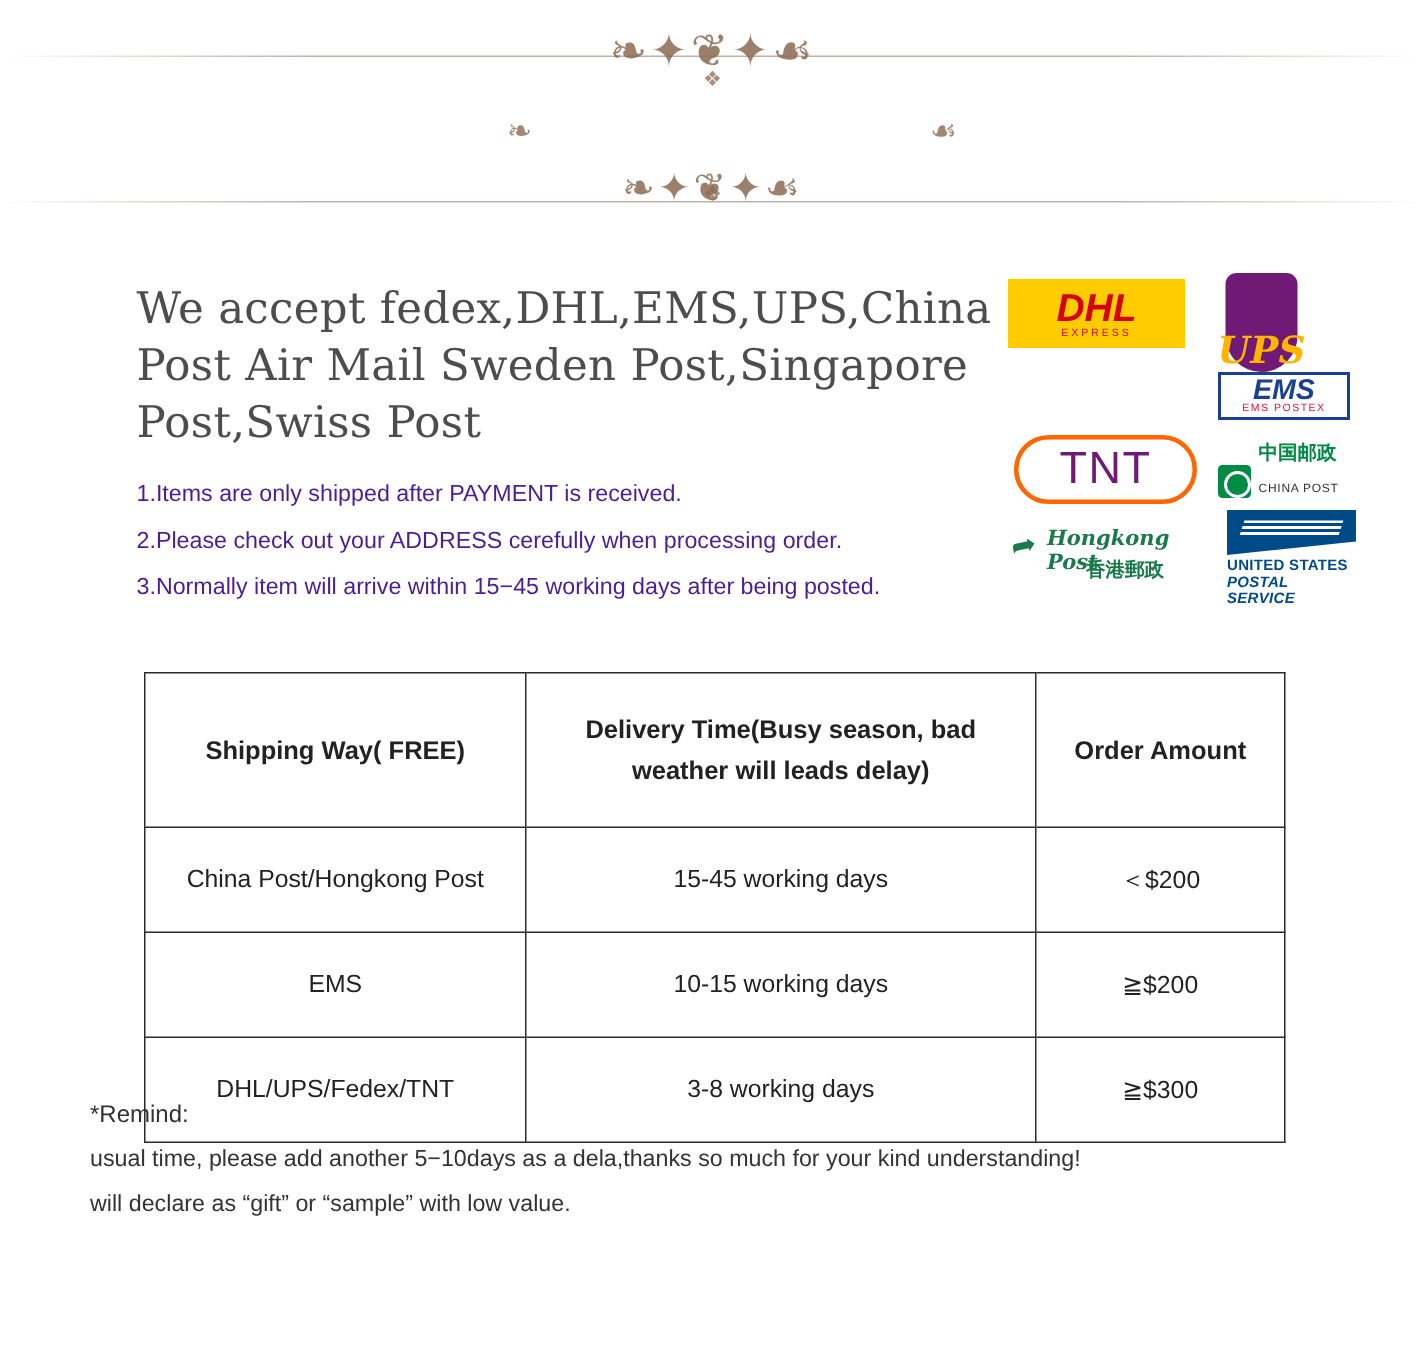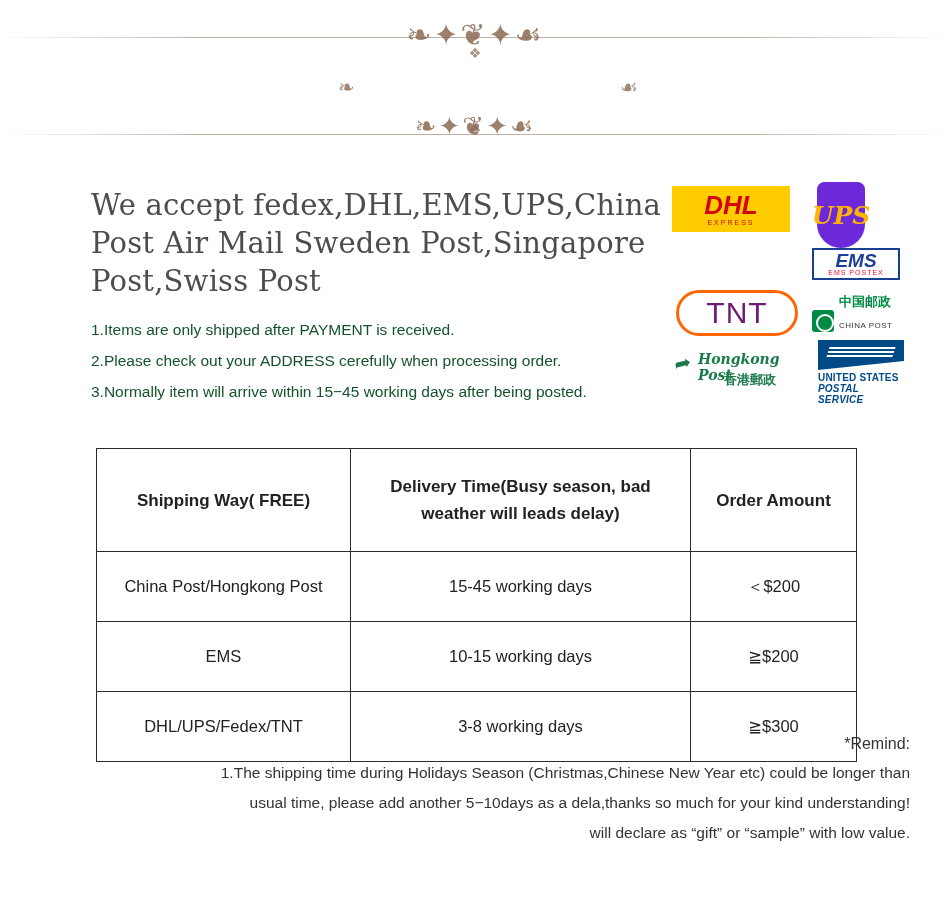--- a/index.html
+++ b/index.html
@@ -112,21 +112,21 @@
     line-height: 38px;
     color: #4d4d4d;
     letter-spacing: .2px;
   }
   .intro-list {
     margin-top: 14px;
   }
   .intro-list div {
     font-size: 15.5px;
     line-height: 31px;
-    color: #14532d;
+    color: #4c1d95;
   }
 
   
   .logos {
     position: absolute;
     top: 182px;
     left: 672px;
     width: 232px;
     height: 250px;
   }
@@ -145,23 +145,23 @@
     font-family: "Liberation Sans", sans-serif;
     font-weight: bold; font-style: italic;
     font-size: 26px; color: #d40511; line-height: 26px;
   }
   .dhl .dhl-sub {
     font-size: 7px; color: #d40511; letter-spacing: 2px; margin-top: 1px;
   }
   
   .ups {
     left: 145px; top: 0px; width: 48px; height: 66px;
-    background: #6d28d9;
+    background: #701a75;
     border-radius: 8px 8px 26px 26px;
-    display: flex; align-items: center; justify-content: center;
+    display: flex; align-items: flex-end; justify-content: center;
   }
   .ups span {
     font-family: "DejaVu Serif", serif;
     font-weight: bold; font-style: italic;
     color: #ffb500; font-size: 25px;
   }
   
   .fedex {
     left: 6px; top: 62px; width: 120px; height: 34px;
     display: flex; align-items: center;
@@ -274,21 +274,20 @@
   .col-a { width: 254px; }
   .col-b { width: 340px; }
   .col-c { width: 166px; }
 
   
   .remind {
     position: absolute;
     left: 60px;
     top: 730px;
     width: 850px;
-    text-align: right;
   }
   .remind .r-title {
     font-size: 16px;
     color: #333;
     line-height: 28px;
   }
   .remind p {
     margin: 0;
     font-size: 15.5px;
     line-height: 30px;
@@ -389,16 +388,15 @@
     <tr class="body-row">
       <td>DHL/UPS/Fedex/TNT</td>
       <td>3-8 working days</td>
       <td>≧$300</td>
     </tr>
   </tbody>
 </table>
 
 <div class="remind">
   <div class="r-title">*Remind:</div>
-  <p>1.The shipping time during Holidays Season (Christmas,Chinese New Year etc) could be longer than</p>
   <p>usual time, please add another 5−10days as a dela,thanks so much for your kind understanding!</p>
   <p>will declare as  “gift” or  “sample” with low value.</p>
 </div>
 
 </body></html>

